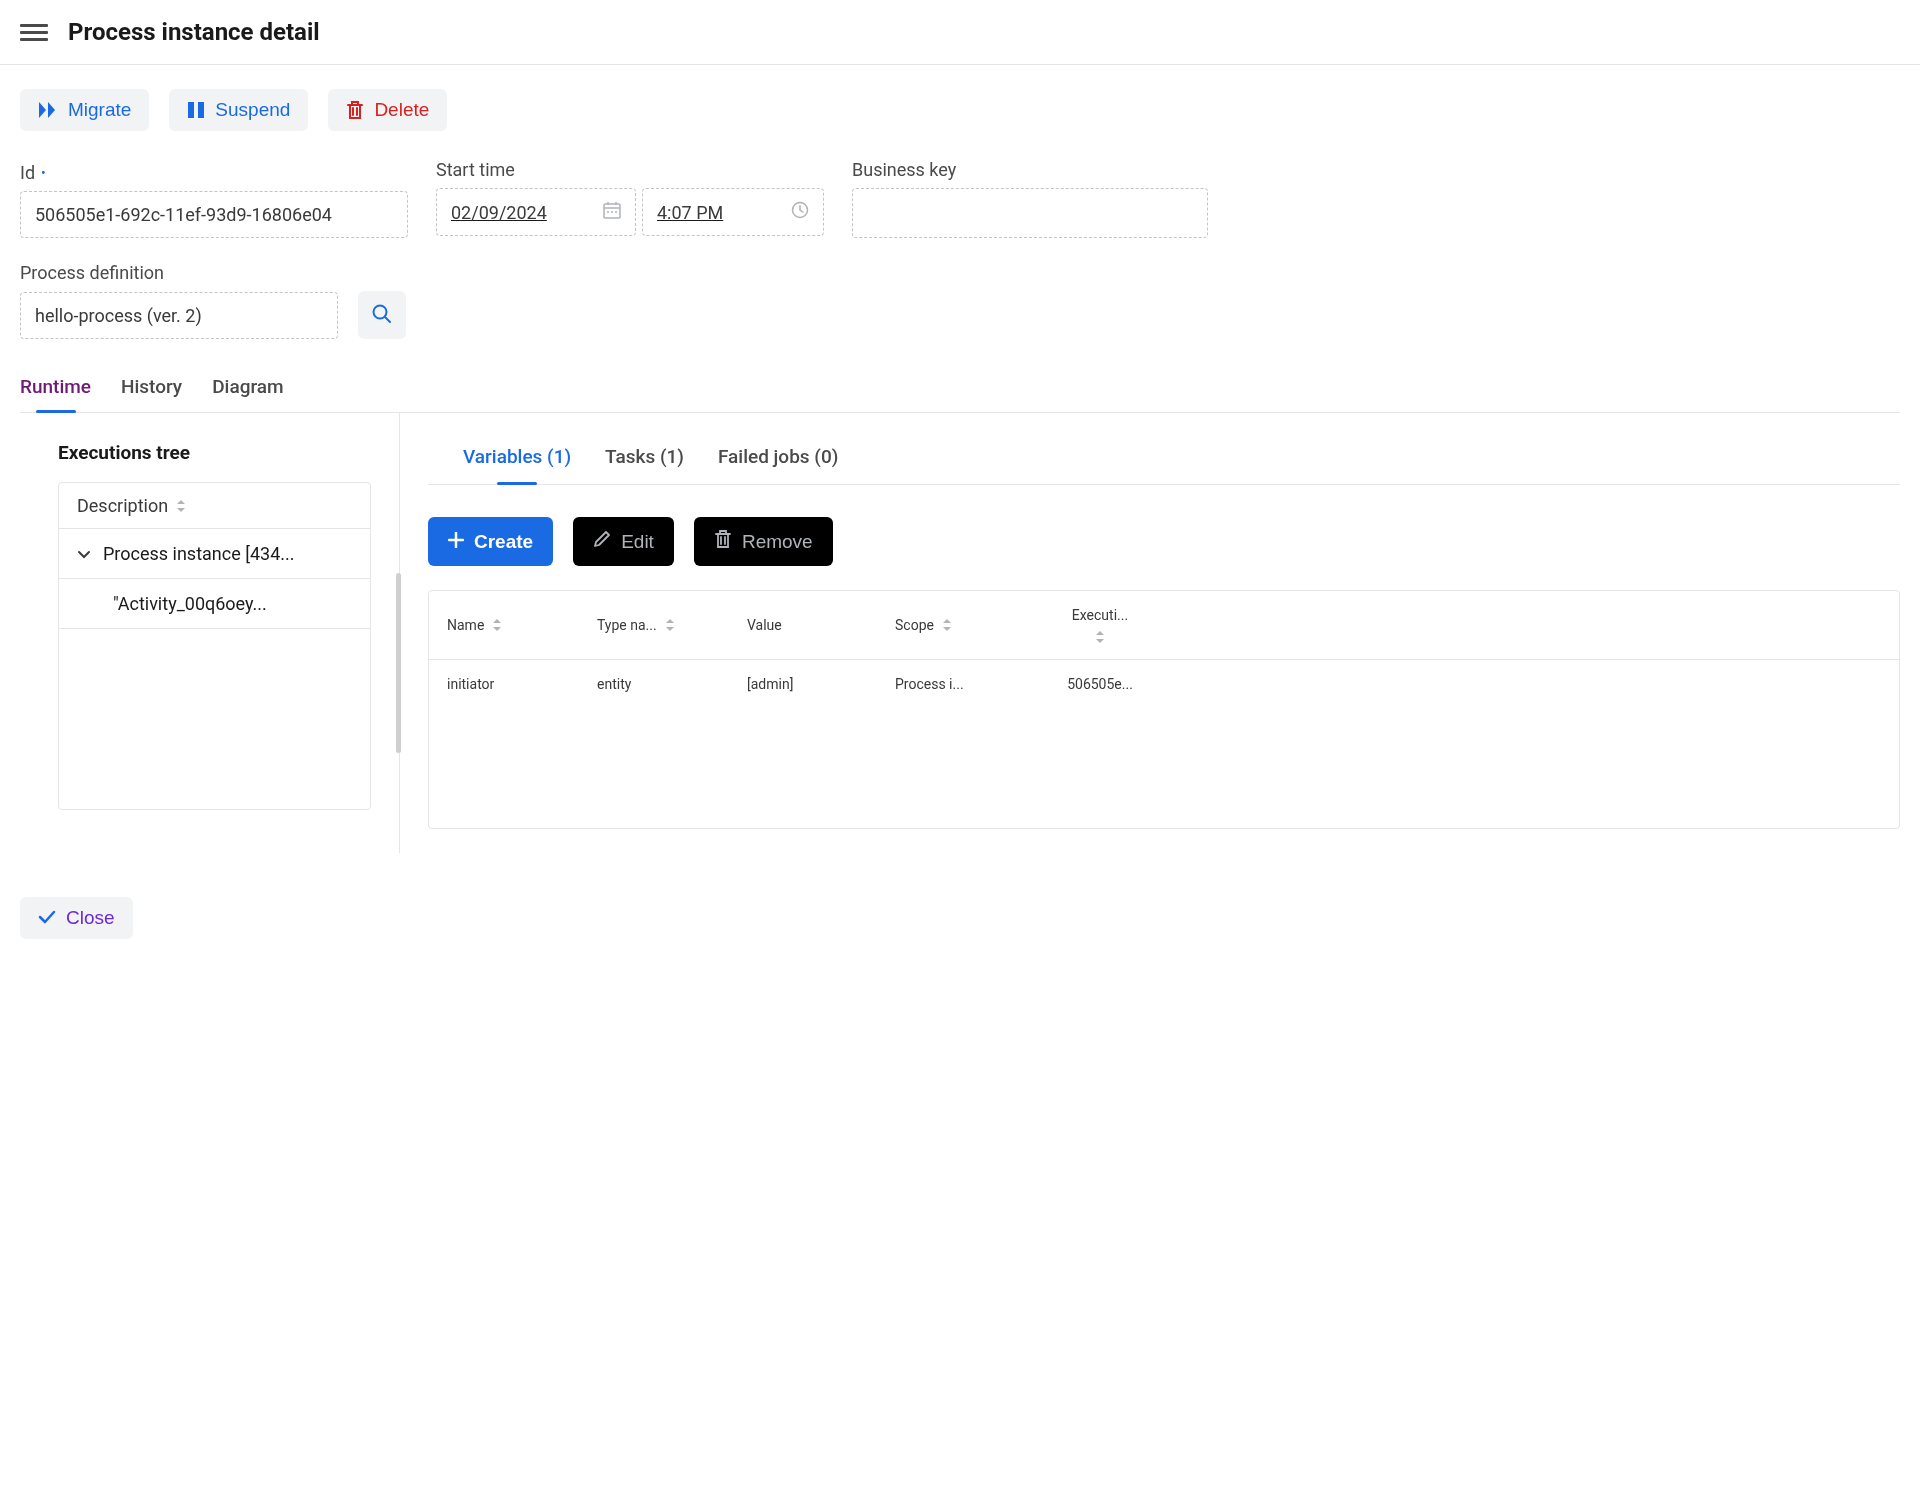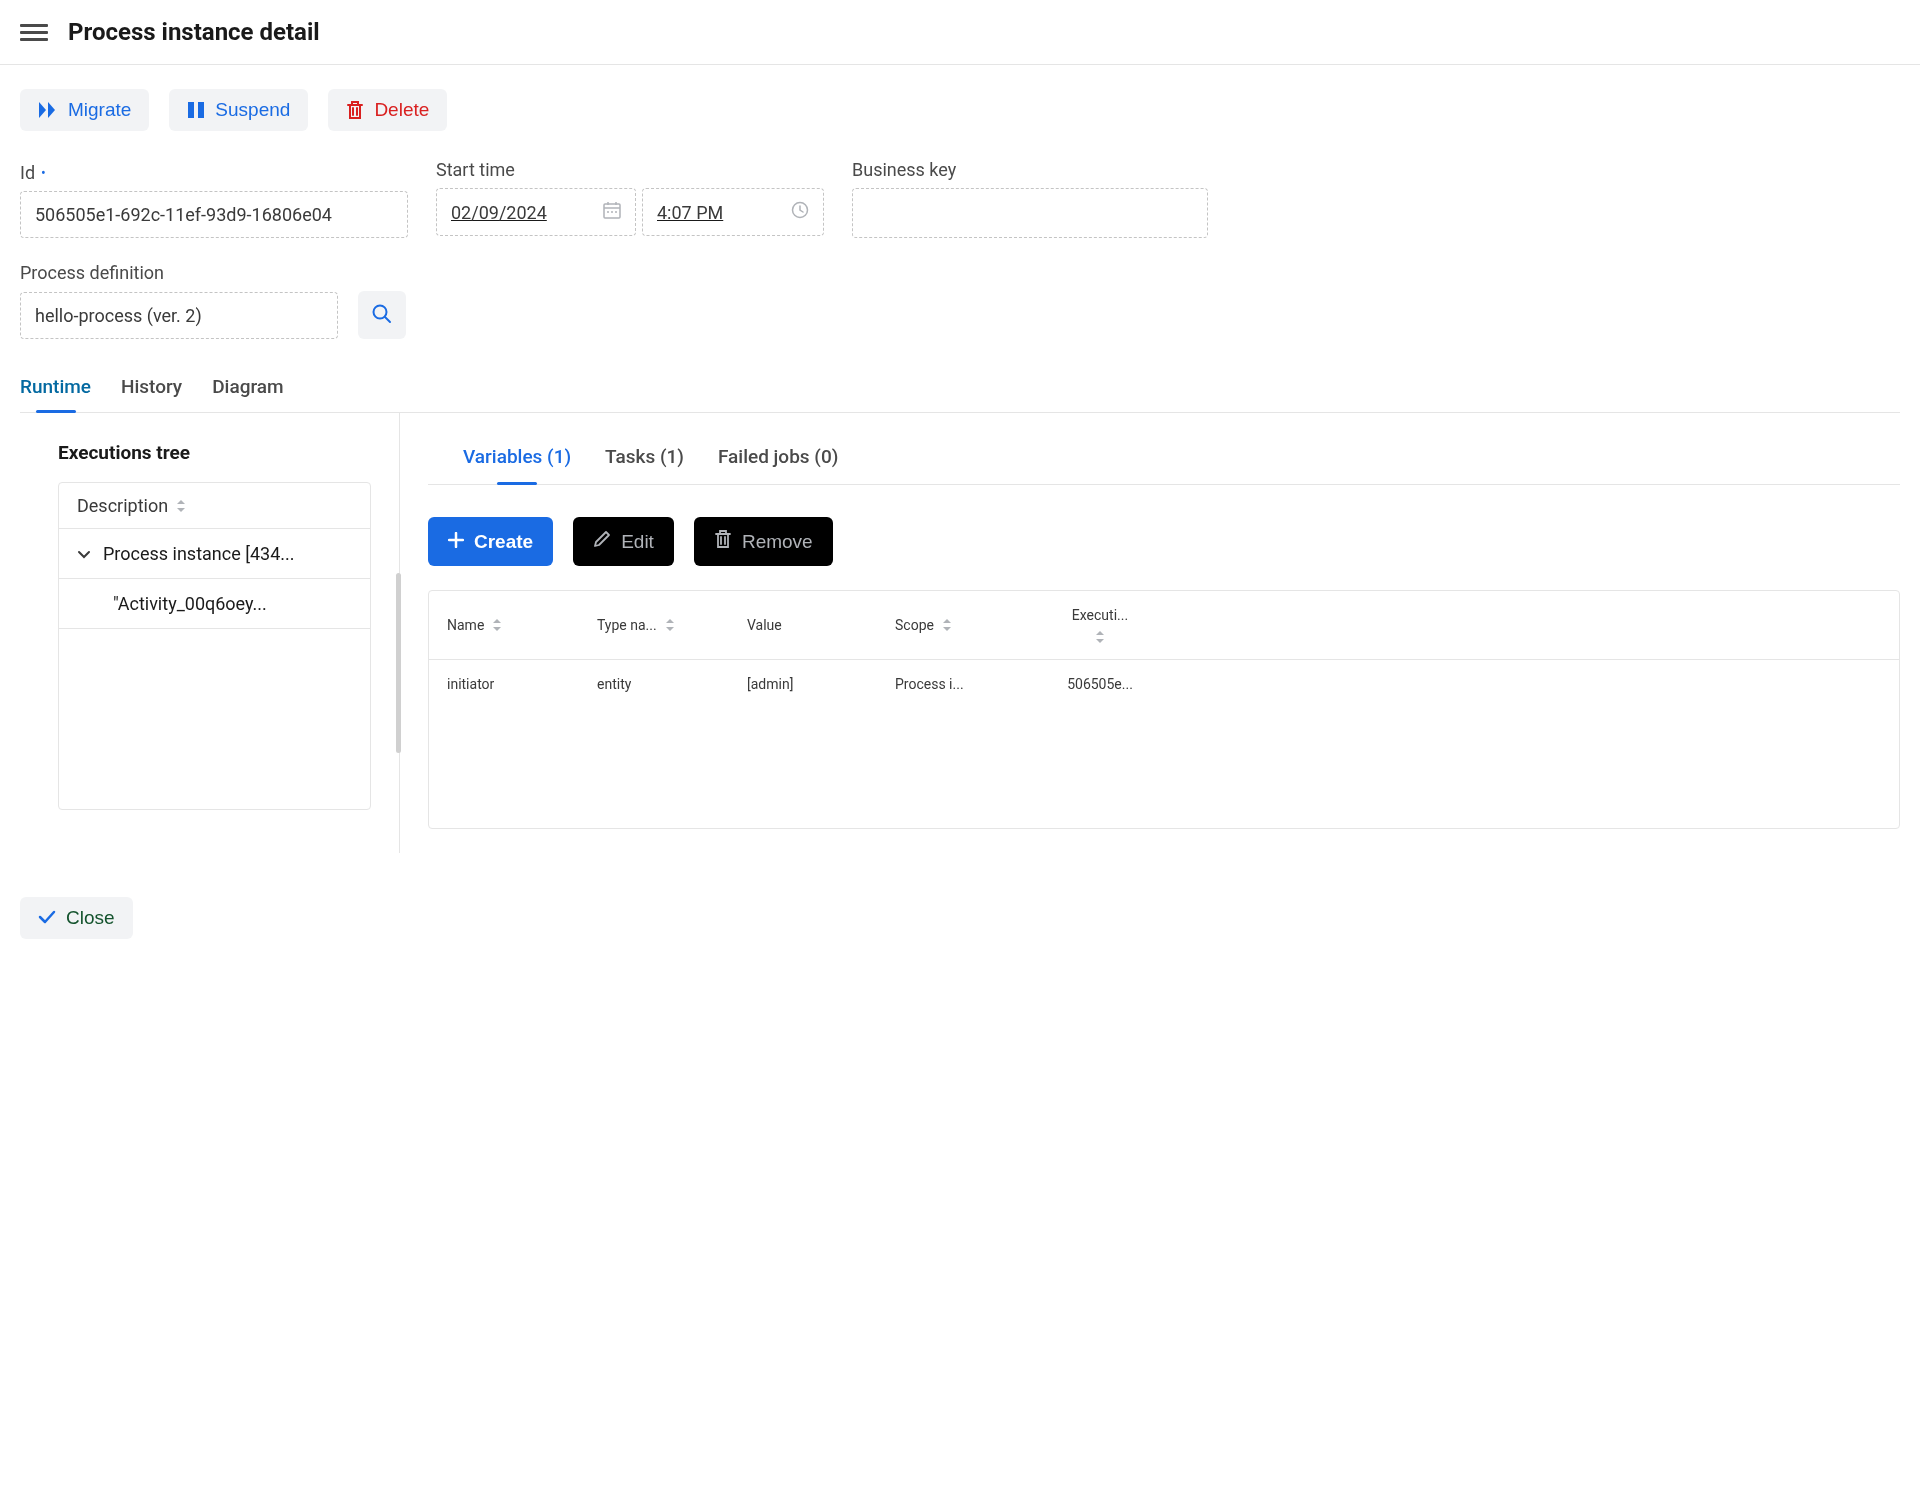--- a/index.html
+++ b/index.html
@@ -158,21 +158,21 @@
     }
     .tab {
       padding: 12px 0 14px 0;
       font-size: 19px;
       font-weight: 500;
       color: #4a4a4a;
       cursor: pointer;
       position: relative;
     }
     .tab.active {
-      color: #0369a1;
+      color: #701a75;
     }
     .tab.active::after {
       content: "";
       position: absolute;
       bottom: -1px;
       left: 50%;
       transform: translateX(-50%);
       width: 40px;
       height: 3px;
       background: #1a6be3;
@@ -348,21 +348,21 @@
       display: inline-flex;
       align-items: center;
       gap: 10px;
       padding: 10px 18px;
       background: #f2f3f5;
       border: none;
       border-radius: 6px;
       font-size: 19px;
       font-weight: 500;
       cursor: pointer;
-      color: #14532d;
+      color: #6d28d9;
     }
   </style>
 </head>
 <body>
 
 <div class="header">
   <div class="menu-icon">
     <span></span>
       <span></span>
       <span></span>

